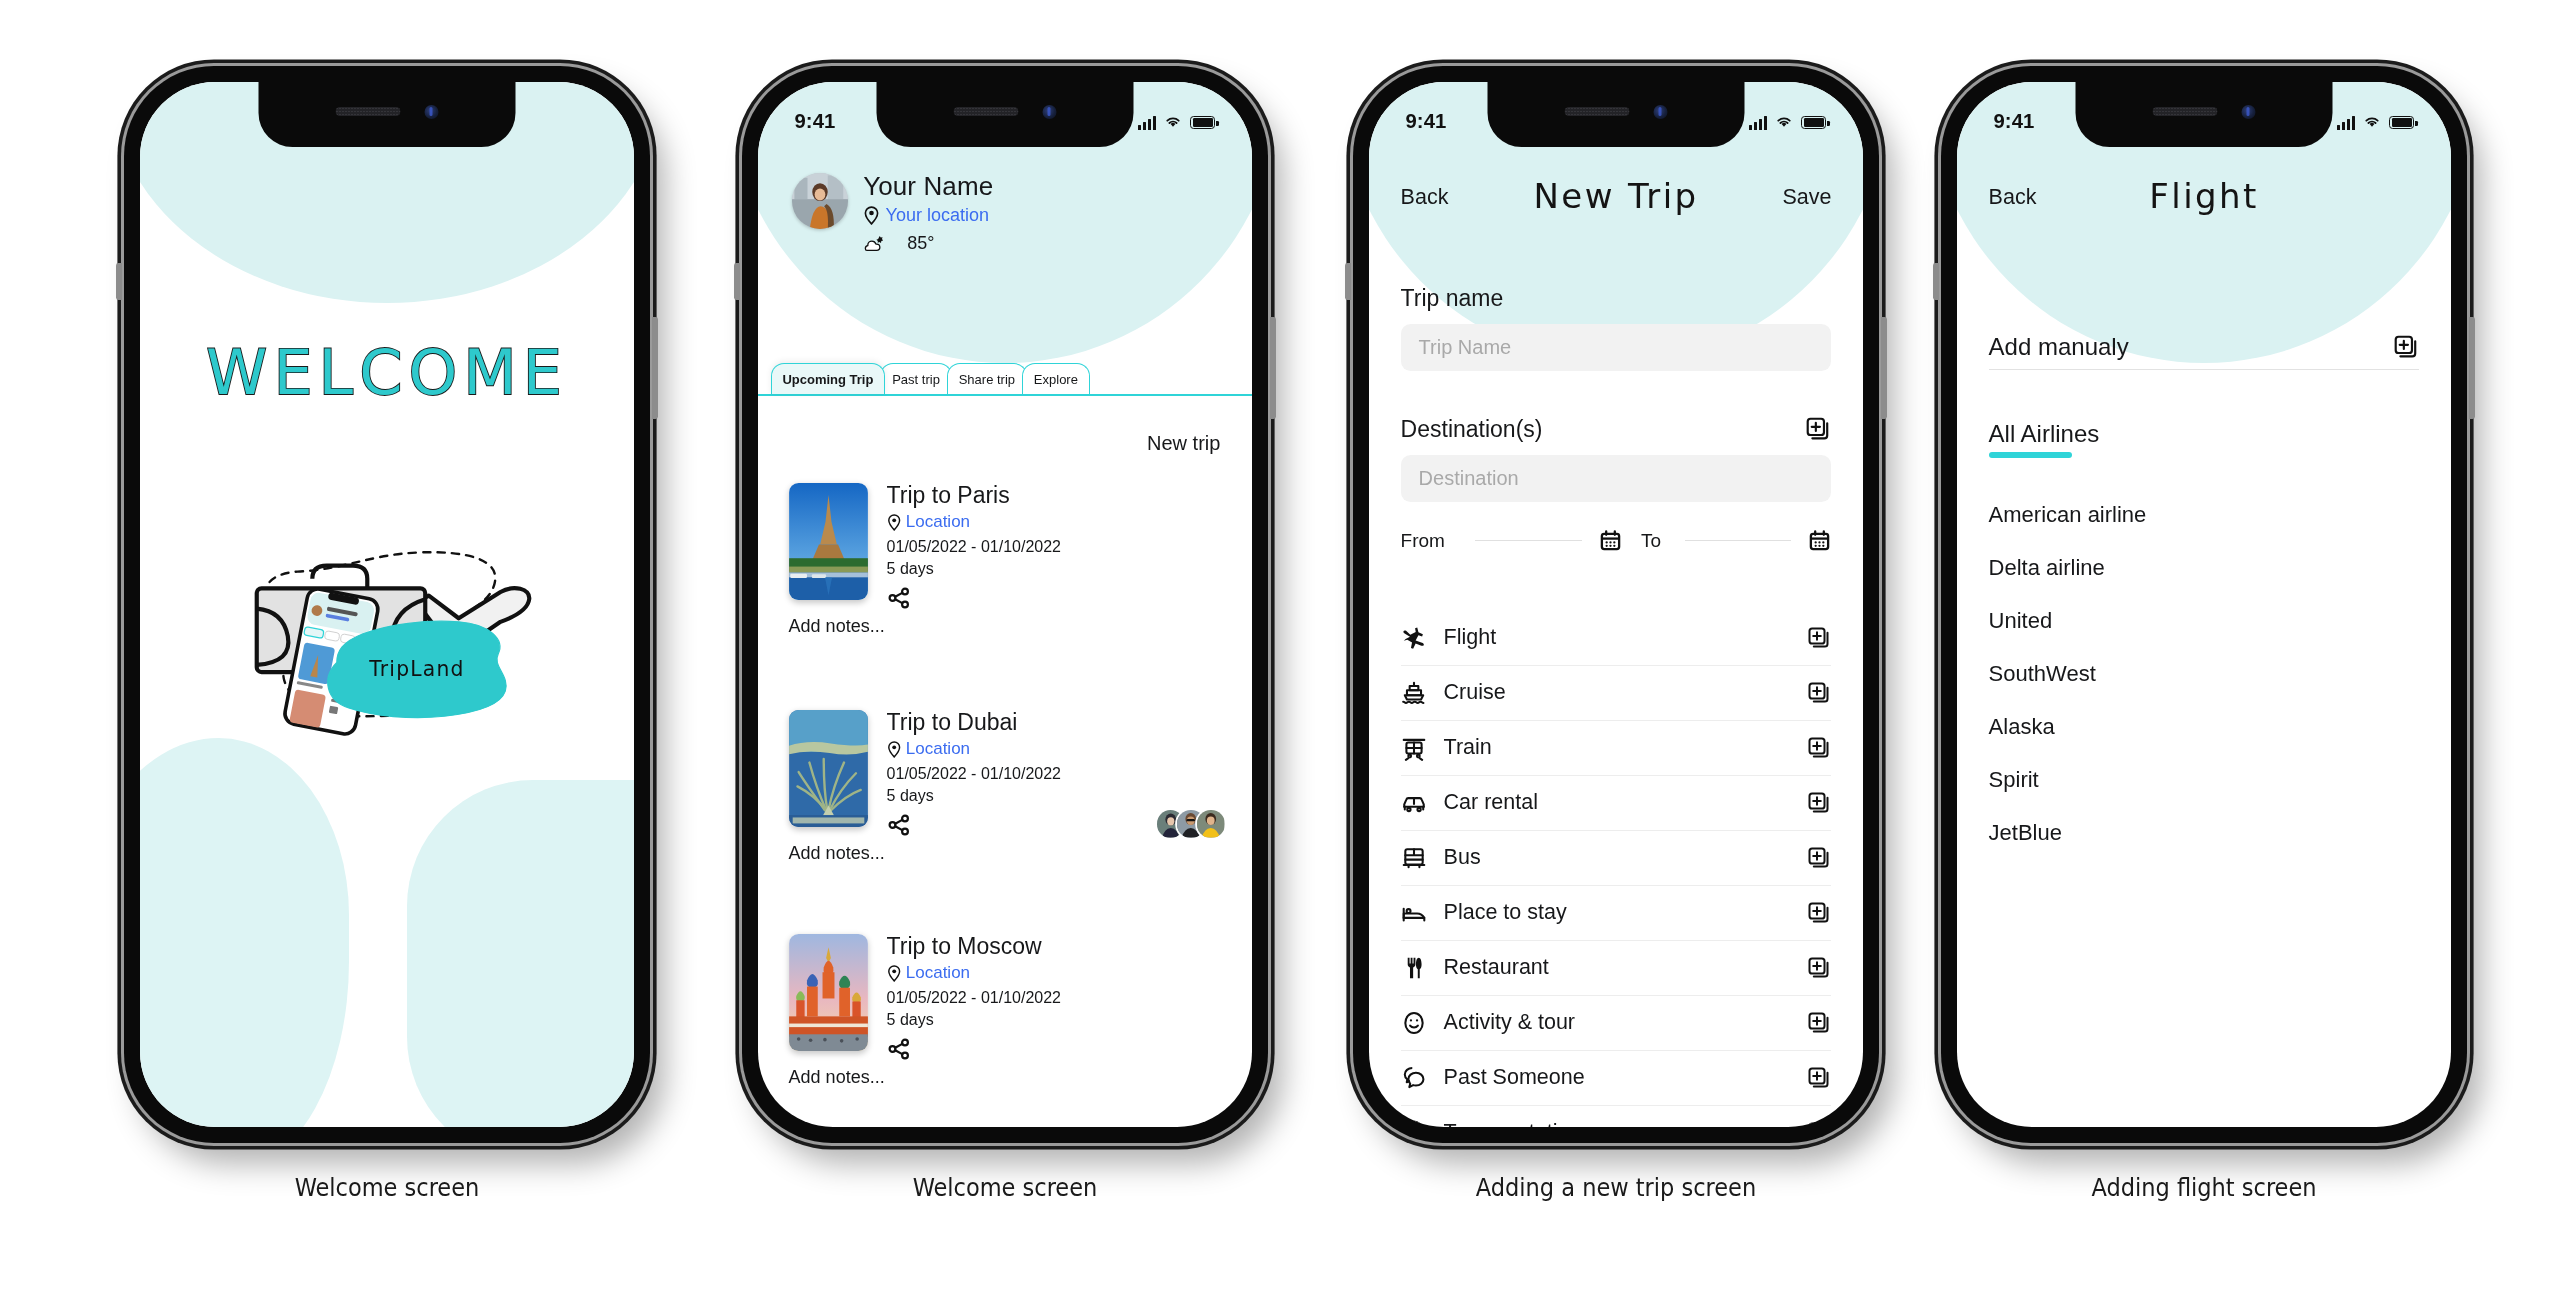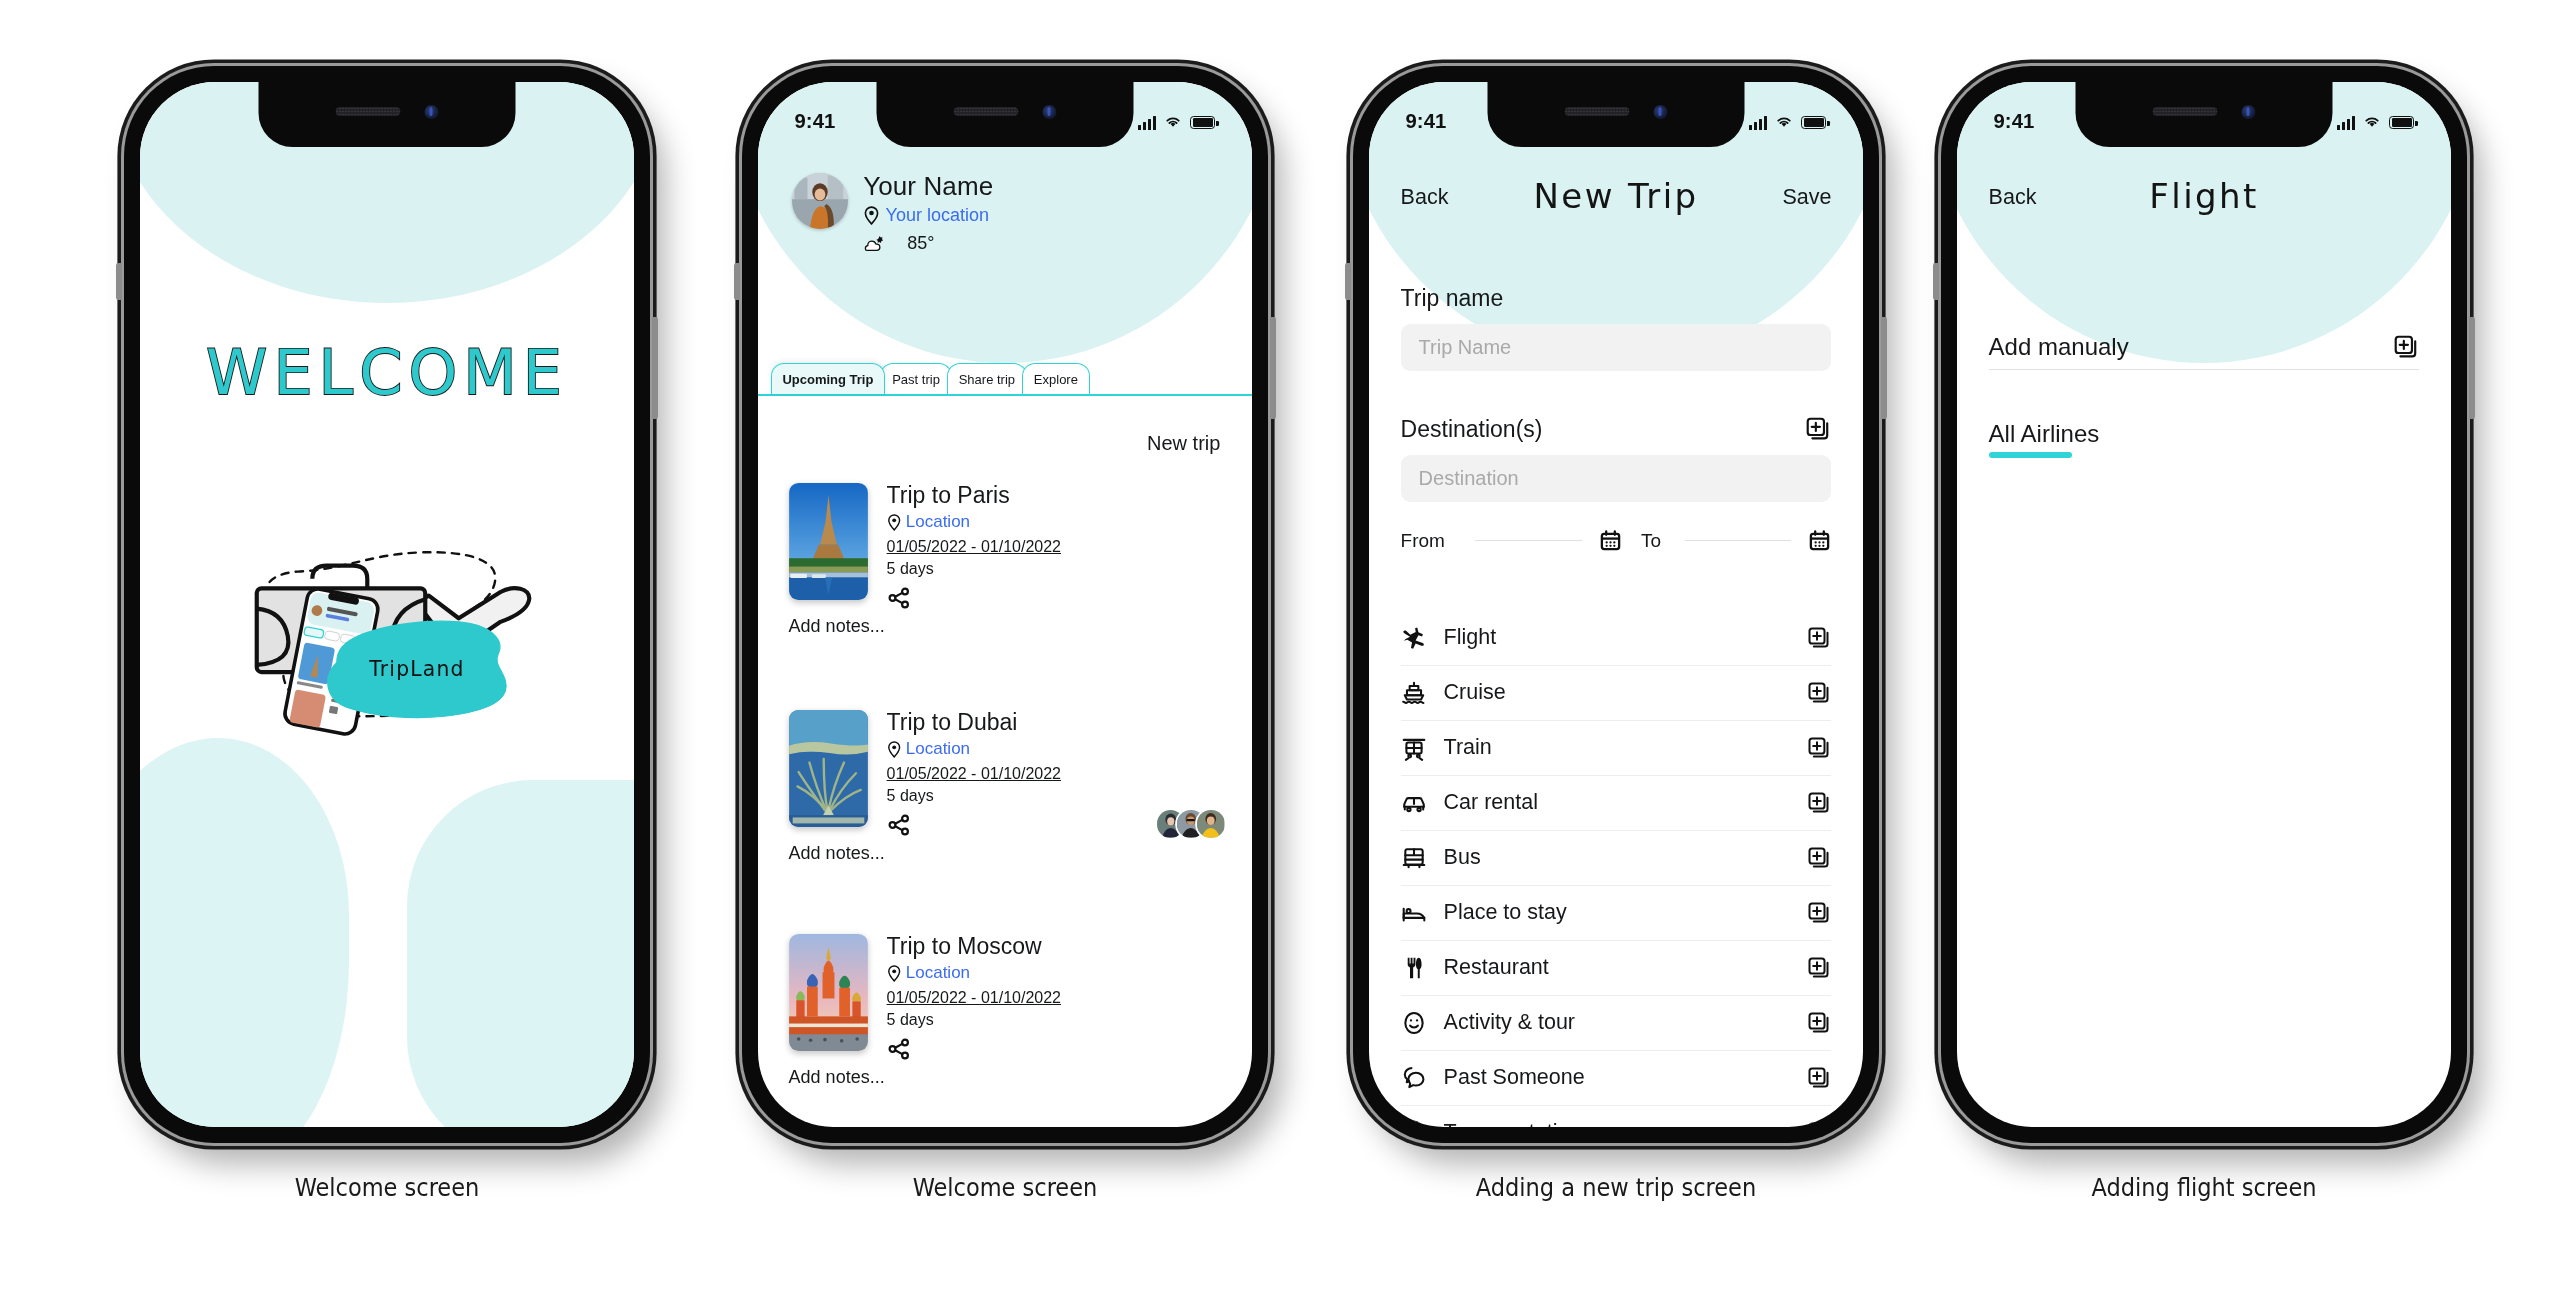--- a/index.html
+++ b/index.html
@@ -101,21 +101,21 @@
         margin-right:-4.8px; white-space:nowrap;}
   .tab.active{ font-weight:700; background:#e9f8f8; z-index:3; box-shadow:0 -1.8px 6px rgba(0,0,0,.07);}
   .newtrip{ position:absolute; top:350px; right:32px; z-index:7; font-size:20px; color:#17181a; }
 
   .tripcard{ position:absolute; left:31px; right:24px; z-index:7; display:block; }
   .tripcard .row{ display:flex; gap:19px; }
   .thumb{ width:79px; height:117px; border-radius:9.6px; overflow:hidden; flex:none;
           box-shadow:0 2.4px 6px rgba(0,0,0,.22); }
   .ttitle{ font-size:23px; color:#17181a; line-height:1.05; }
   .tloc{ display:flex; align-items:center; gap:4.8px; margin-top:5.4px; font-size:17px; color:#3b6cf0;}
-  .tdate{ margin-top:5.4px; font-size:16px; color:#17181a;text-decoration:underline;}
+  .tdate{ margin-top:5.4px; font-size:16px; color:#17181a;}
   .tdays{ margin-top:4.2px; font-size:16px; color:#17181a;}
   .share{ margin-top:7.8px; }
   .addnotes{ margin-top:6px; font-size:18px; color:#17181a;}
   .avgroup{ position:absolute; right:3.6px; bottom:26px; display:flex; }
   .avgroup .a{ width:27.5px;height:27.5px;border-radius:50%;overflow:hidden;margin-left:-7.2px;
                box-shadow:0 0 0 1.8px #fff;}
 
   
   .navbar{ position:absolute; top:103px; left:0; right:0; z-index:8;
            display:flex; align-items:center; justify-content:space-between; padding:0 32px;gap:7px; }
@@ -772,20 +772,29 @@
             <path d="M20.5 6.8v11.2a2.6 2.6 0 0 1-2.6 2.6H6.8" fill="none" stroke="#111" stroke-width="2" stroke-linecap="round"></path>
           </svg>
         </span>
       </div>
 
       <div class="s4-all">
         <div class="lbl">All Airlines</div>
         <div class="uline"></div>
       </div>
 
+      <div class="s4-list">
+        <div class="s4-item">American airline</div>
+        <div class="s4-item">Delta airline</div>
+        <div class="s4-item">United</div>
+        <div class="s4-item">SouthWest</div>
+        <div class="s4-item">Alaska</div>
+        <div class="s4-item">Spirit</div>
+        <div class="s4-item">JetBlue</div>
+      </div>
 
       <div class="statusbar">
         <div>9:41</div>
         <div class="sb-right">
           <span class="sig">
               <i></i>
               <i></i>
               <i></i>
               <i></i>
             </span>

